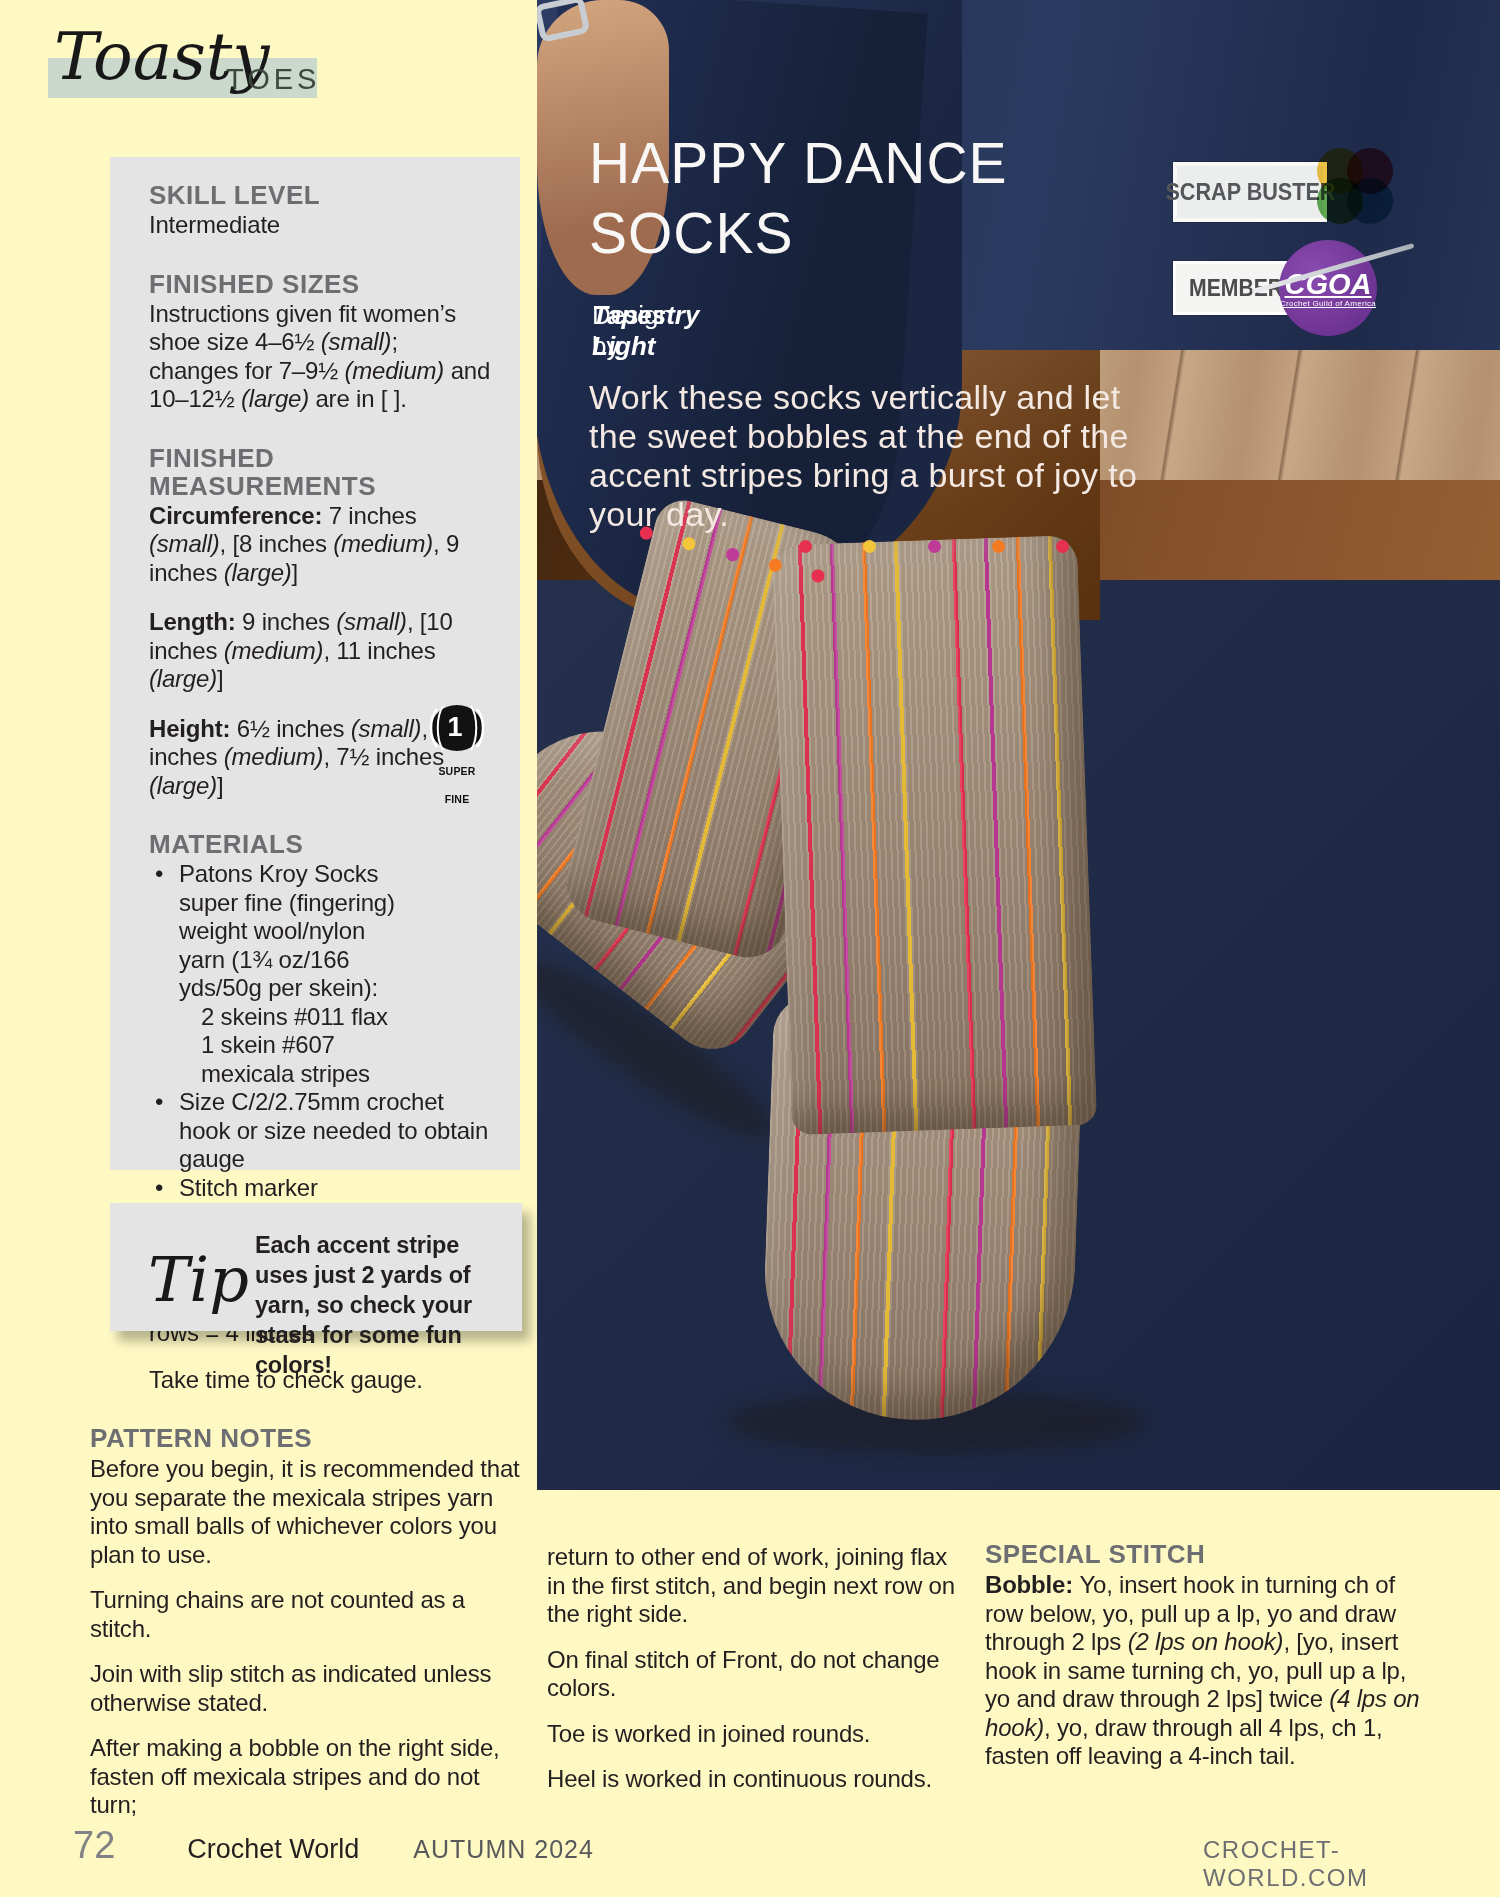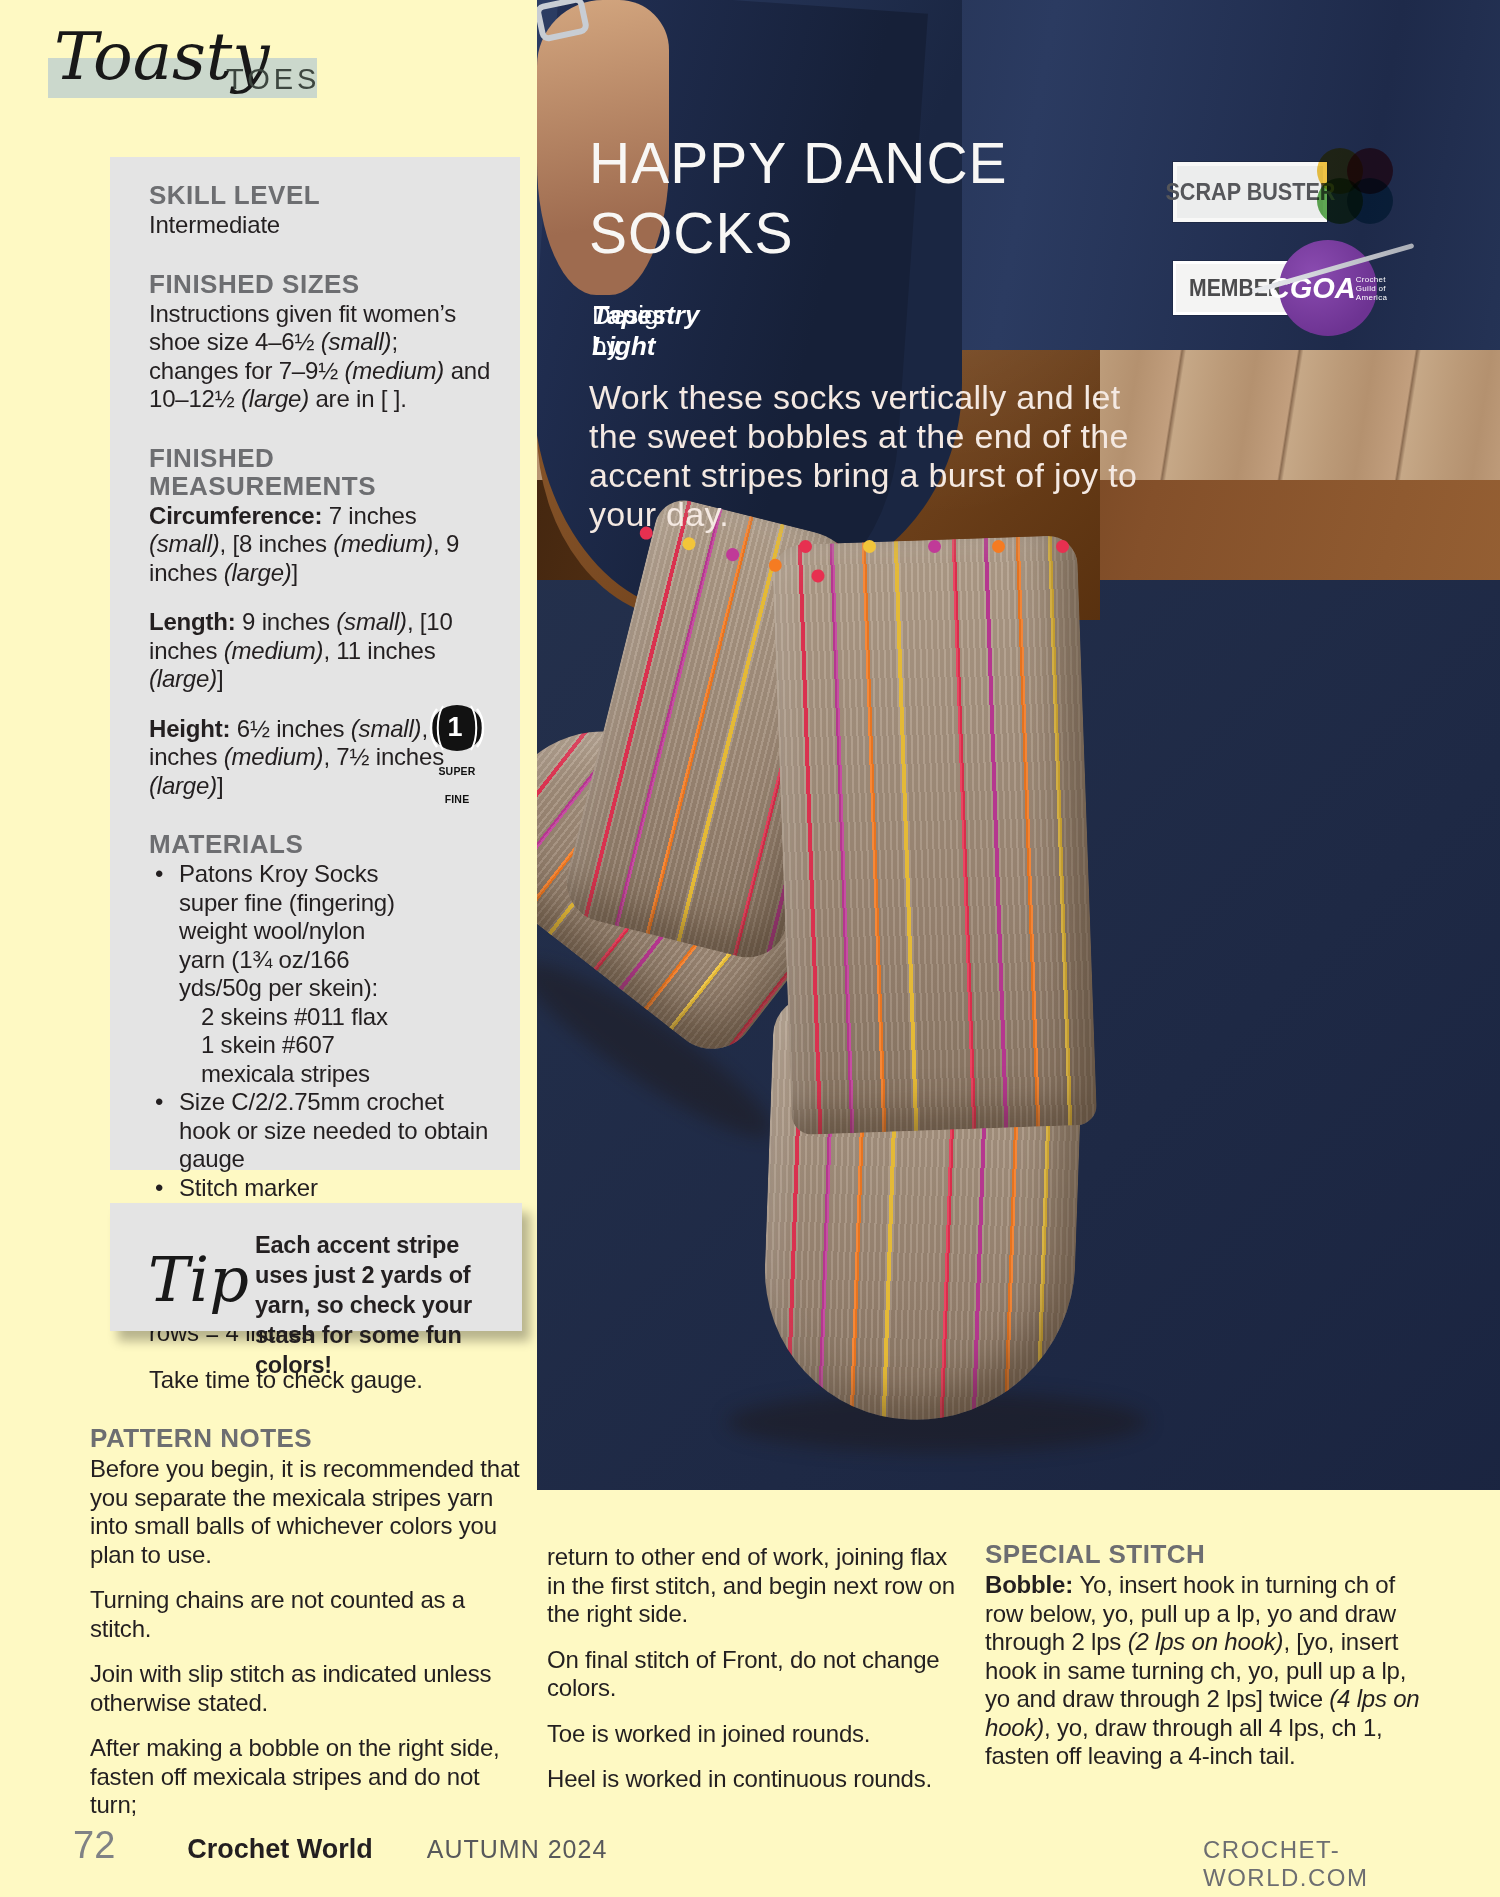--- a/index.html
+++ b/index.html
@@ -121,38 +121,38 @@
   .wheel i{width:46px;height:46px;border-radius:50%;mix-blend-mode:multiply;opacity:0.95;}
   .w-yellow{left:0;top:0;background:#f5c53c;}
   .w-red{left:30px;top:0;background:#ec4660;}
   .w-green{left:0;top:30px;background:#58a84c;}
   .w-teal{left:30px;top:30px;background:#3aa5b5;}
   .badge-member{left:636px;top:261px;width:120px;height:48px;background:#f4f4f3;border:3px solid #ffffff;
     box-shadow:0 0 0 1px rgba(0,0,0,0.15);display:flex;align-items:center;justify-content:center;}
   .badge-member span{position:static;font-weight:bold;font-size:23px;color:#4b4b4d;transform:scaleX(0.92);}
   .cgoa{left:742px;top:240px;width:98px;height:96px;border-radius:50%;
     background:radial-gradient(circle at 35% 35%,#8a4bb0,var(--badge-purple,#6d3392) 72%);
-    display:flex;align-items:center;justify-content:center;color:#fff;}
+    display:flex;flex-direction:column;align-items:center;justify-content:center;color:#fff;text-decoration:underline;}
   .cgoa span{position:static;}
   .cgoa-main{font-size:29px;font-weight:bold;font-style:italic;line-height:30px;}
   .cgoa-sub{font-size:8px;letter-spacing:0.3px;}
   .cgoa-hook{left:712px;top:266px;width:168px;height:5px;border-radius:3px;
     background:linear-gradient(90deg,#eceef1,#a9adb6);transform:rotate(-16deg);}
 
   
   .col{font-size:24px;line-height:28.5px;letter-spacing:-0.2px;}
   .col p{margin:0 0 17px 0;}
   .col-mid{position:absolute;left:547px;top:1543px;width:422px;}
   .col-right{position:absolute;left:985px;top:1540px;width:437px;}
   .col-right h3{margin:0 0 3px 0;}
 
   
   .footer-left{position:absolute;left:73px;top:1824px;display:flex;align-items:baseline;gap:40px;}
   .page-num{font-size:38px;color:#808285;margin-right:32px;}
-  .mag-name{font-size:27px;font-weight:bold;color:#231f20;margin-right:14px;}
+  .mag-name{font-size:27px;font-weight:normal;color:#231f20;margin-right:14px;}
   .mag-issue{font-size:25px;color:#58595b;letter-spacing:1px;}
   .footer-right{position:absolute;left:1203px;top:1836px;font-size:24px;color:#6d6e71;letter-spacing:1.5px;}
 </style>
 </head>
 <body style="--header-green: #cbd8cc; --box-gray: #e4e4e4; --heading-gray: #6d6e71; --stripe-magenta: #c03a98; --stripe-red: #e73050; --stripe-orange: #f57b22; --stripe-yellow: #f2c53a; --badge-purple: #6d3392;">
 
 <div class="page">
 
   <div class="banner">
     <span class="banner-script script">Toasty</span>

